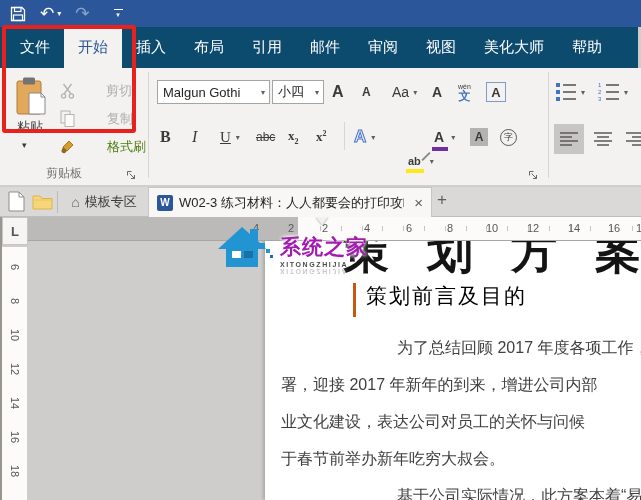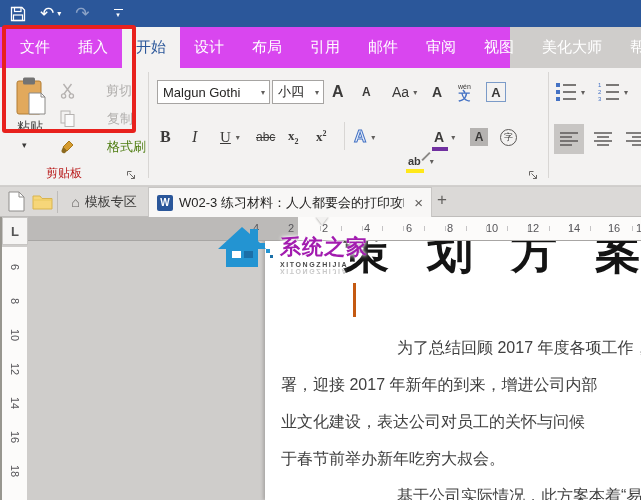--- a/index.html
+++ b/index.html
@@ -11,28 +11,28 @@
   .qat { position:absolute; left:10px; top:0; height:27px; display:flex; align-items:center; gap:14px; }
   .qat .btn { display:flex; align-items:center; color:#fff; font-size:15px; }
   .qat .caret { font-size:8px; color:#fff; margin-left:3px; }
   .qat .undo-glyph, .qat .redo-glyph { font-size:17px; line-height:1; }
   .qat .redo-glyph { color:rgba(255,255,255,.45); }
   .qat .custom { display:flex; flex-direction:column; align-items:center; margin-left:10px; }
   .qat .custom .bar { width:9px; border-top:1.5px solid #fff; margin-bottom:1px; }
   .qat .custom .caret { margin:0; font-size:7px; }
 
   
-  .ribbontabs { position:absolute; left:0; top:27px; width:510px; height:41px; background:#d946ef; display:flex; padding-left:6px; }
+  .ribbontabs { position:absolute; left:0; top:27px; width:638px; height:41px; background:#0c4a6e; display:flex; padding-left:6px; }
   .rtab { color:#fff; font-size:15px; padding:0 14px; display:flex; align-items:center; white-space:nowrap; cursor:default; }
   .rtab.active { background:#f3f2f1; color:#2b579a; }
 
   
   .ribbon { position:absolute; left:0; top:68px; width:641px; height:118px; background:#f3f2f1; border-bottom:1px solid #d2d0ce; }
   .vsep { position:absolute; top:4px; height:106px; width:1px; background:#d8d6d4; }
-  .grouplabel { position:absolute; top:97px; font-size:12px; color:#b91c1c; text-align:center; }
+  .grouplabel { position:absolute; top:97px; font-size:12px; color:#737373; text-align:center; }
   .launcher { position:absolute; top:99px; width:11px; height:11px; }
 
   
   .paste-icon { position:absolute; left:14px; top:8px; }
   .paste-label { position:absolute; left:4px; top:50px; width:52px; text-align:center; font-size:13px; color:#3b3a39; }
   .paste-caret { position:absolute; left:22px; top:72px; font-size:9px; color:#3b3a39; }
   .cliprow { position:absolute; display:flex; align-items:center; gap:7px; font-size:13px; }
   .cliprow.disabled { color:#b0aeac; }
   .cliprow .lbl { white-space:nowrap;margin-left:24px; }
   .fp-label { color:#4d7c0f; }
@@ -144,28 +144,25 @@
           <span class="caret">▾</span>
         </span>
     </div>
   </div>
 
   <div class="ribbontabs">
 
   <div class="rtab file">
         <span>文件</span>
       </div>
-      <div class="rtab">
-        <span>插入</span>
-      </div>
       <div class="rtab active">
         <span>开始</span>
       </div>
       <div class="rtab">
-        <span>设计</span>
+        <span>插入</span>
       </div>
       <div class="rtab">
         <span>布局</span>
       </div>
       <div class="rtab">
         <span>引用</span>
       </div>
       <div class="rtab">
         <span>邮件</span>
       </div>
@@ -380,20 +377,21 @@
     </div>
     <span class="plus-btn">+</span>
   </div>
 
   <div class="docarea">
     <div class="left-edge"></div>
 
     <div class="page">
       <div class="doc-title">策划方案</div>
       <div class="heading-bar"></div>
+      <div class="doc-heading">策划前言及目的</div>
       <div class="bodytext">
 
       <div class="line indent">为了总结回顾 2017 年度各项工作，对 20</div>
           <div class="line">署，迎接 2017 年新年的到来，增进公司内部</div>
           <div class="line">业文化建设，表达公司对员工的关怀与问候</div>
           <div class="line">于春节前举办新年吃穷大叔会。</div>
           <div class="line indent">基于公司实际情况，此方案本着“易行从</div>
         </div>
     </div>
 

